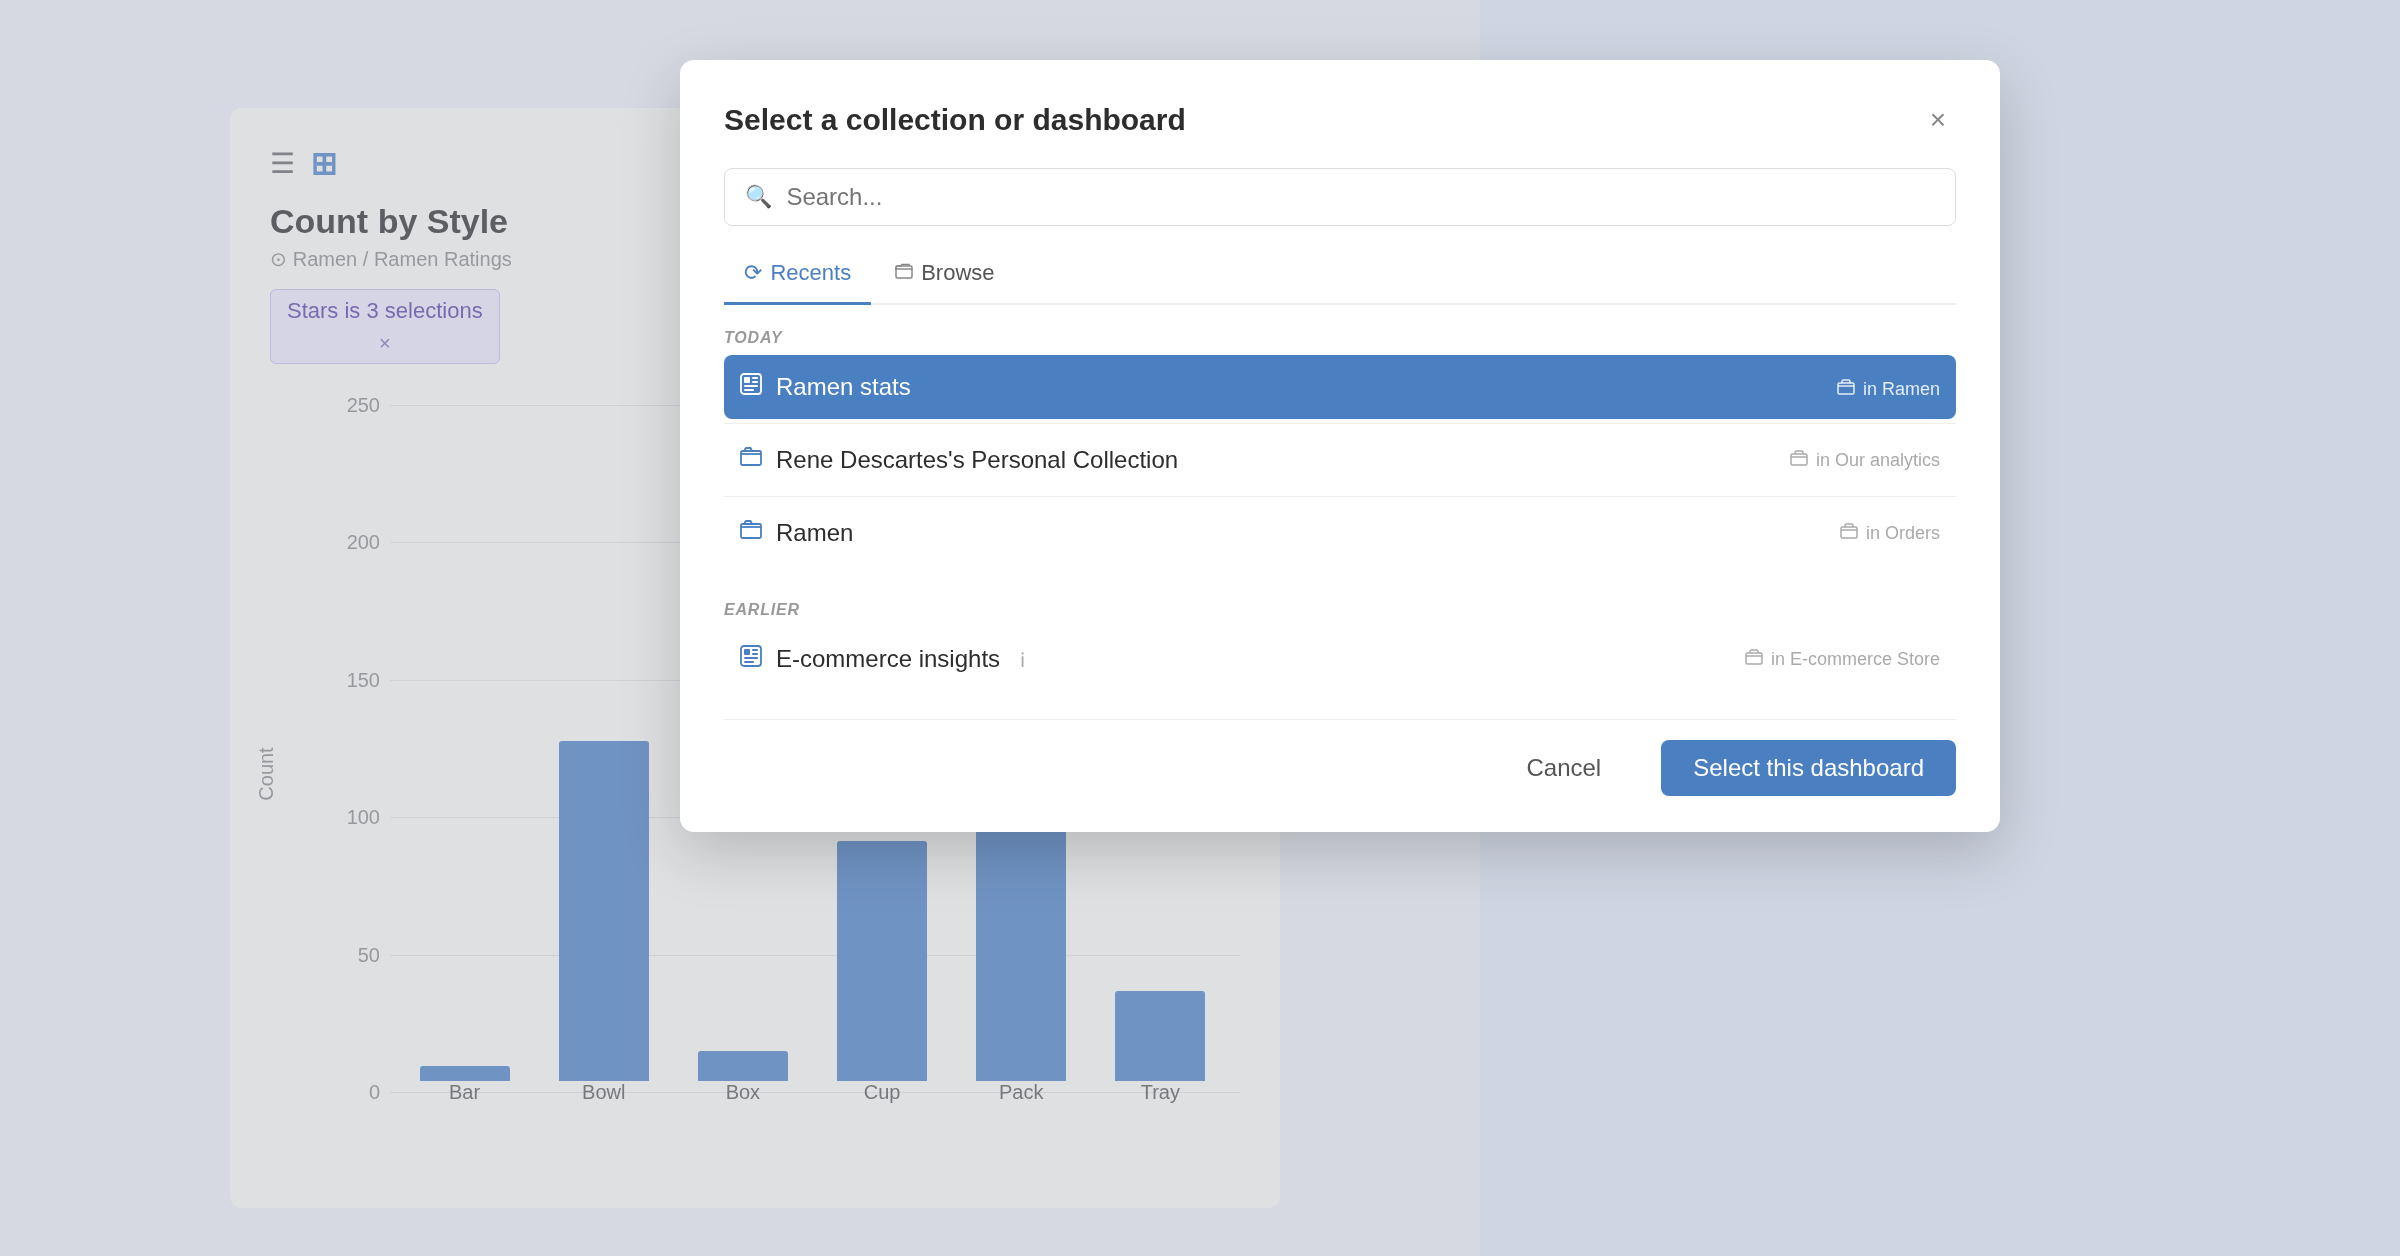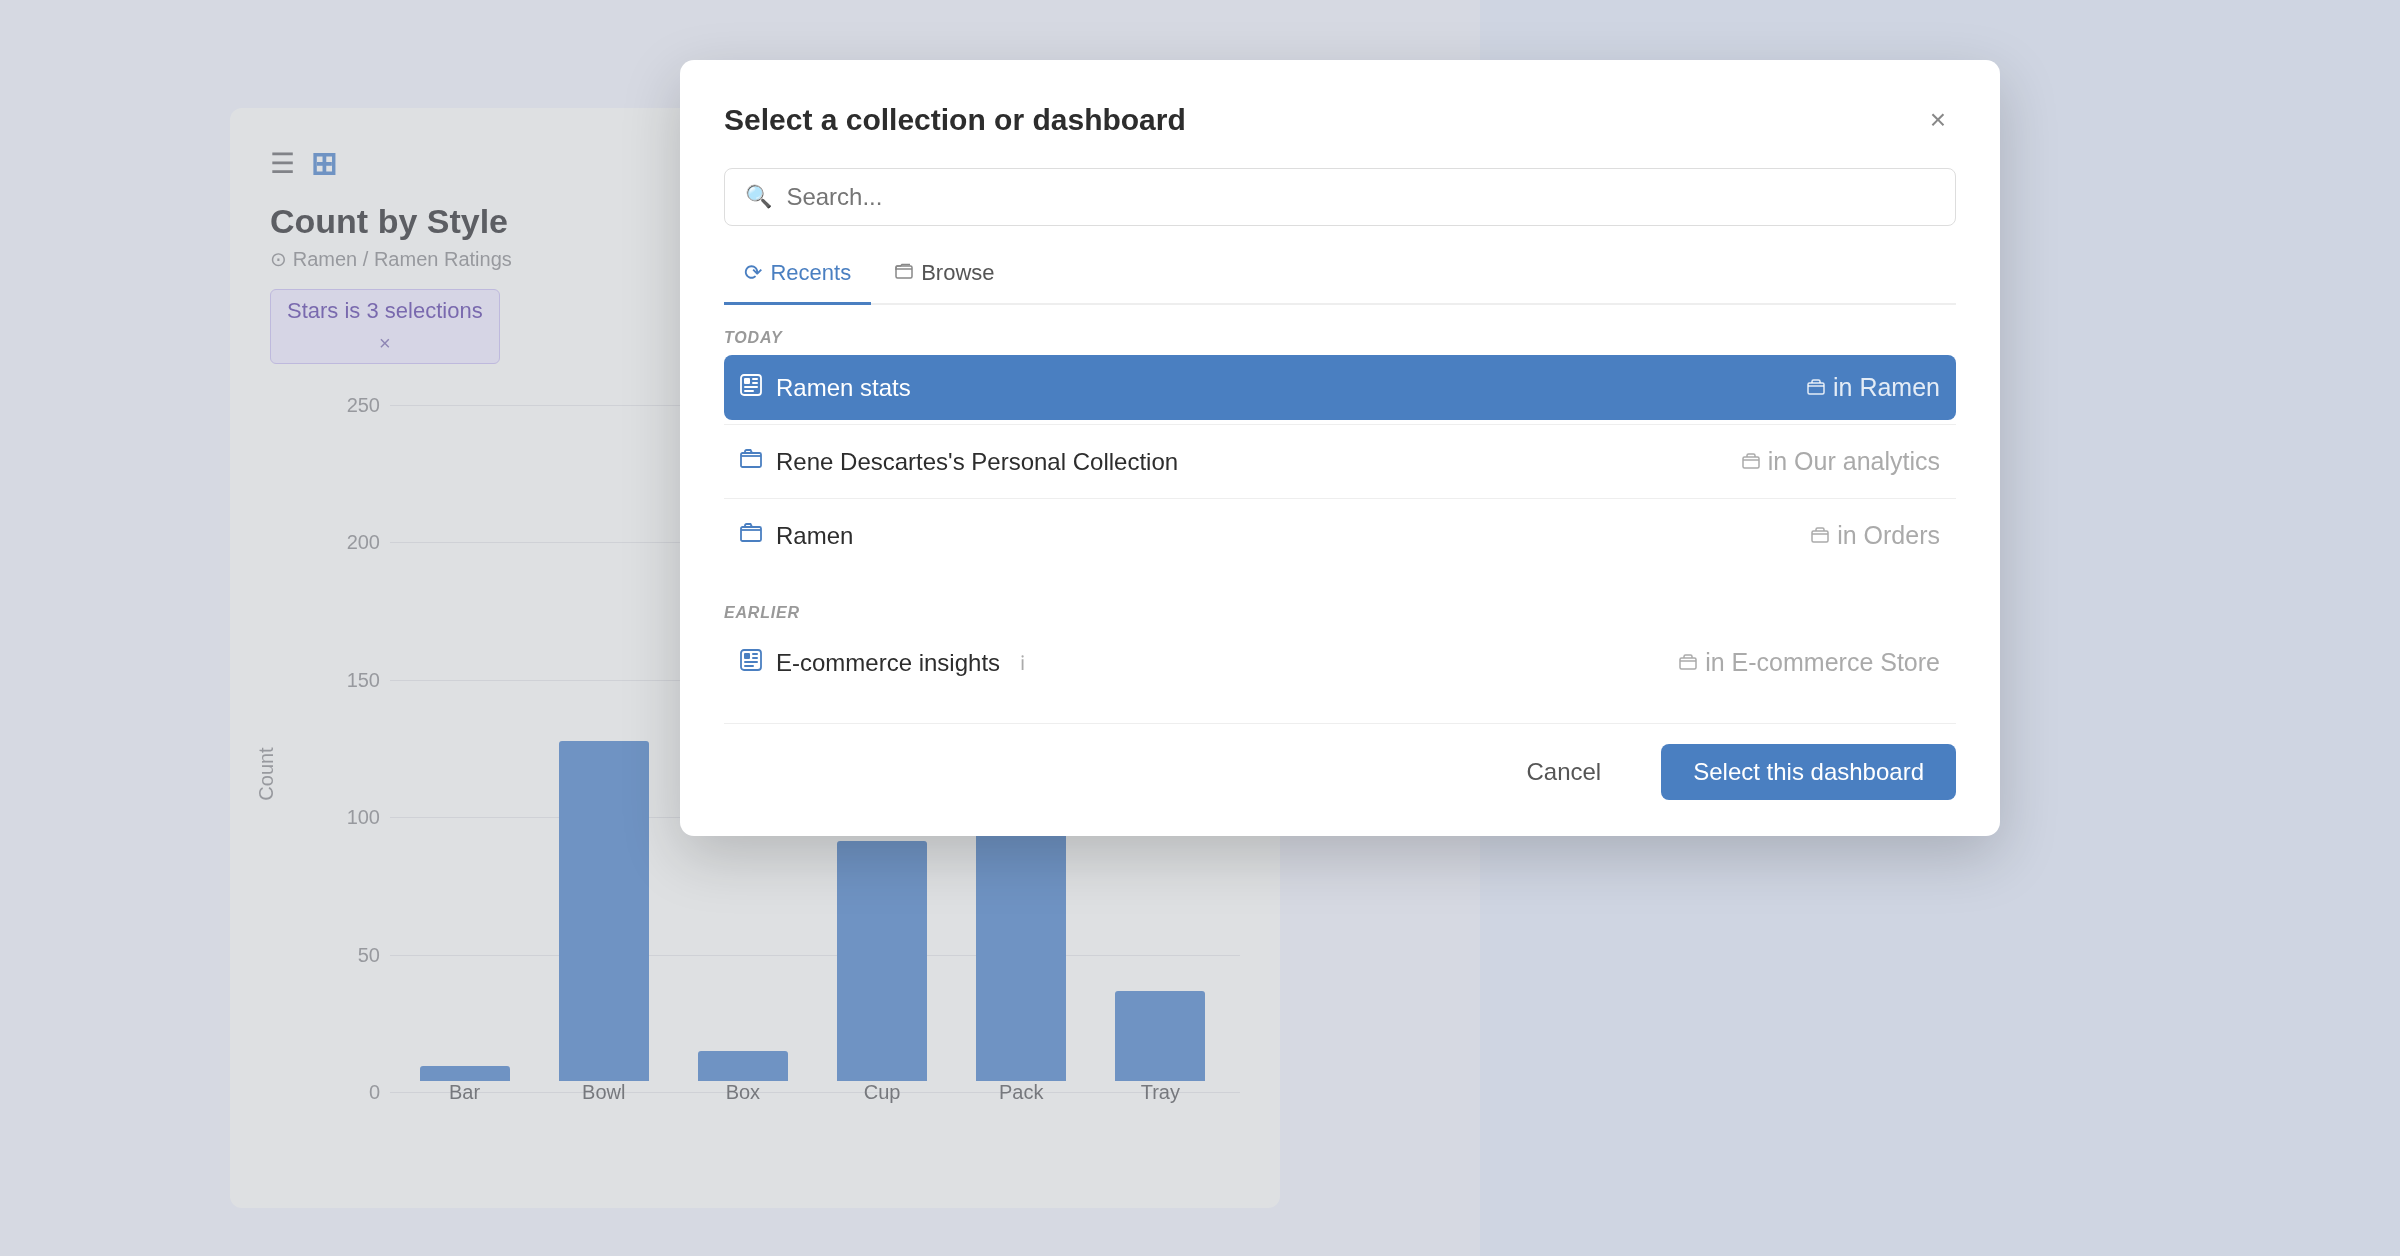--- a/index.html
+++ b/index.html
@@ -312,21 +312,21 @@
     }
 
     .list-item.selected .list-item-icon {
       color: #fff;
     }
 
     .list-item-right {
       display: flex;
       align-items: center;
       gap: 8px;
-      font-size: 25px;
+      font-size: 18px;
       color: #aaa;
     }
 
     .list-item.selected .list-item-right {
       color: rgba(255,255,255,0.85);
     }
 
     .list-item-name {
       font-size: 24px;
       color: #2d2d2d;

